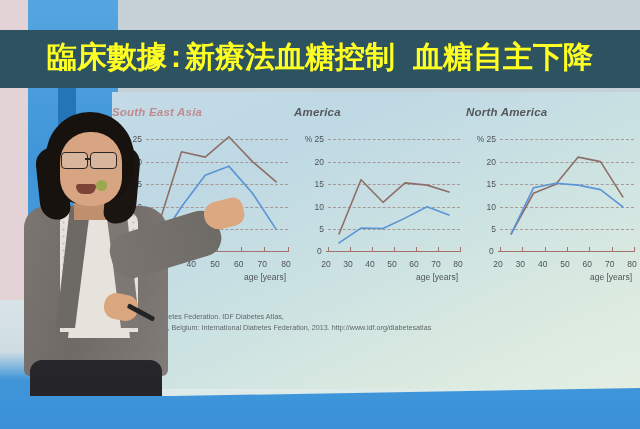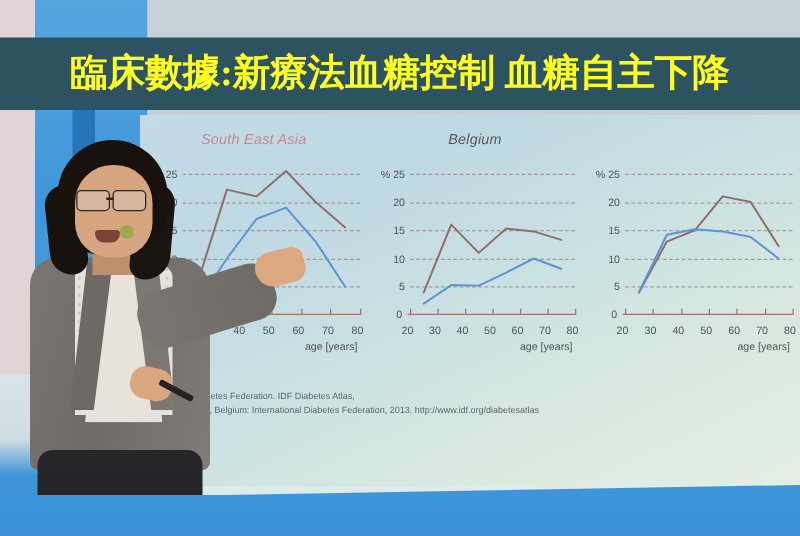--- a/index.html
+++ b/index.html
@@ -36,22 +36,22 @@
   }
   .blue-bottom{position:absolute;left:0;top:396px;width:640px;height:33px;
      background:linear-gradient(180deg,#3e95d9 0%,#3b90d6 100%);}
   .blue-bottom::before{content:"";position:absolute;left:118px;top:-8px;width:522px;height:9px;
      background:#3f95d9;clip-path:polygon(0 100%,100% 0,100% 100%,0 100%);}
 
   
   .charts{position:absolute;left:112px;top:96px;width:528px;height:200px;}
   .chart{position:absolute;top:0;height:200px;}
   .chart-title{
-    position:absolute;top:10px;left:0;width:100%;text-align:center;
-    font-style:italic;font-weight:normal;font-size:11.5px;letter-spacing:.2px;
+    position:absolute;top:10px;left:0;width:100%;text-align:left;
+    font-style:italic;font-weight:bold;font-size:11.5px;letter-spacing:.2px;
   }
   .t-highlight{color:#c08a8f;}
   .t-plain{color:#55575c;}
 
   .plot{position:absolute;left:34px;top:34px;right:6px;bottom:44px;}
   .gridline{position:absolute;left:0;right:0;height:0;
      border-top:1px dashed #9c7e7b;opacity:.72;}
   .ylab{position:absolute;right:calc(100% + 4px);transform:translateY(-50%);
      font-size:8.5px;color:#4f5358;white-space:nowrap;}
   .axis-x{position:absolute;left:-2px;right:0;bottom:0;height:0;border-top:1.4px solid #a4726c;text-align:center;}
@@ -116,21 +116,21 @@
      background:linear-gradient(180deg,#27262b 0%,#1d1c20 100%);border-radius:12px 12px 0 0;}
 
   
   .banner{
     position:absolute;left:0;top:30px;width:640px;height:58px;
     background:#2d5360;display:flex;align-items:center;justify-content:center;
   }
   .banner-text{
     color:#ffff22;font-size:30px;font-weight:bold;letter-spacing:0px;
     white-space:nowrap;line-height:1;
-    font-family:Liberation Serif, serif;
+    font-family:Liberation Mono, monospace;
   }
 </style>
 </head>
 <body>
 
 <div id="stage">
 
   <div class="wall"></div>
   <div class="wall-left-pink"></div>
   <div class="wall-blue-panel">
@@ -177,21 +177,21 @@
           <div class="tick" style="left: 142px;"></div>
           <div class="axis-caption">age [years]</div>
           <svg class="series" viewBox="0 0 142 122">
             <polyline points="11.83,97.15 35.50,21.69 59.17,27.11 82.83,6.78 106.50,31.63 130.17,51.96" fill="none" stroke="#8d6f68" stroke-width="1.6" stroke-linejoin="round" stroke-linecap="round"></polyline>
             <polyline points="11.83,112.96 35.50,76.81 59.17,45.19 82.83,36.15 106.50,63.26 130.17,99.41" fill="none" stroke="#5b93d6" stroke-width="1.6" stroke-linejoin="round" stroke-linecap="round"></polyline>
           </svg>
         </div>
     </div>
 
     <div class="chart" id="chart-1" style="left:182px;width:172px;">
-      <div class="chart-title t-plain">Belgium</div>
+      <div class="chart-title t-plain">America</div>
       <div class="plot">
           <div class="gridline" style="top: 99.4074px;"></div>
           <div class="ylab" style="top: 99.4074px;">5</div>
           <div class="gridline" style="top: 76.8148px;"></div>
           <div class="ylab" style="top: 76.8148px;">10</div>
           <div class="gridline" style="top: 54.2222px;"></div>
           <div class="ylab" style="top: 54.2222px;">15</div>
           <div class="gridline" style="top: 31.6296px;"></div>
           <div class="ylab" style="top: 31.6296px;">20</div>
           <div class="gridline" style="top: 9.03704px;"></div>
@@ -215,20 +215,21 @@
           <div class="zero">0</div>
           <div class="axis-caption">age [years]</div>
           <svg class="series" viewBox="0 0 132 122">
             <polyline points="11.00,103.93 33.00,49.70 55.00,72.30 77.00,52.87 99.00,55.13 121.00,61.90" fill="none" stroke="#8d6f68" stroke-width="1.6" stroke-linejoin="round" stroke-linecap="round"></polyline>
             <polyline points="11.00,112.96 33.00,98.05 55.00,98.50 77.00,88.11 99.00,76.81 121.00,84.95" fill="none" stroke="#5b93d6" stroke-width="1.6" stroke-linejoin="round" stroke-linecap="round"></polyline>
           </svg>
         </div>
     </div>
 
     <div class="chart" id="chart-2" style="left:354px;width:174px;">
+      <div class="chart-title t-plain">North America</div>
       <div class="plot">
           <div class="gridline" style="top: 99.4074px;"></div>
           <div class="ylab" style="top: 99.4074px;">5</div>
           <div class="gridline" style="top: 76.8148px;"></div>
           <div class="ylab" style="top: 76.8148px;">10</div>
           <div class="gridline" style="top: 54.2222px;"></div>
           <div class="ylab" style="top: 54.2222px;">15</div>
           <div class="gridline" style="top: 31.6296px;"></div>
           <div class="ylab" style="top: 31.6296px;">20</div>
           <div class="gridline" style="top: 9.03704px;"></div>

